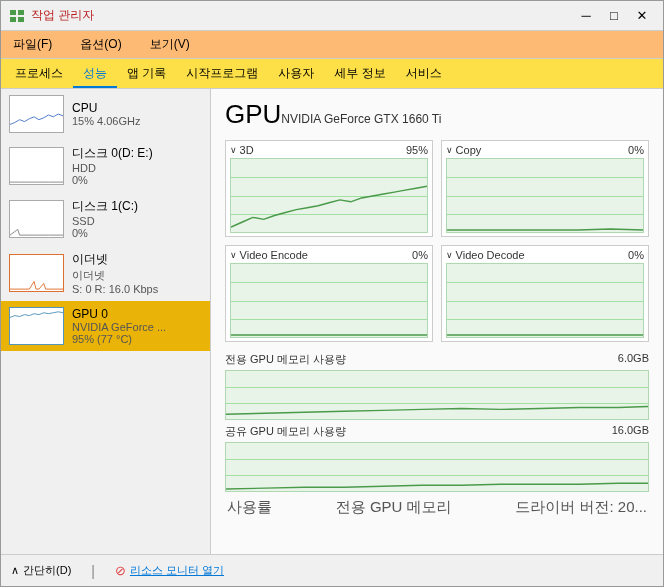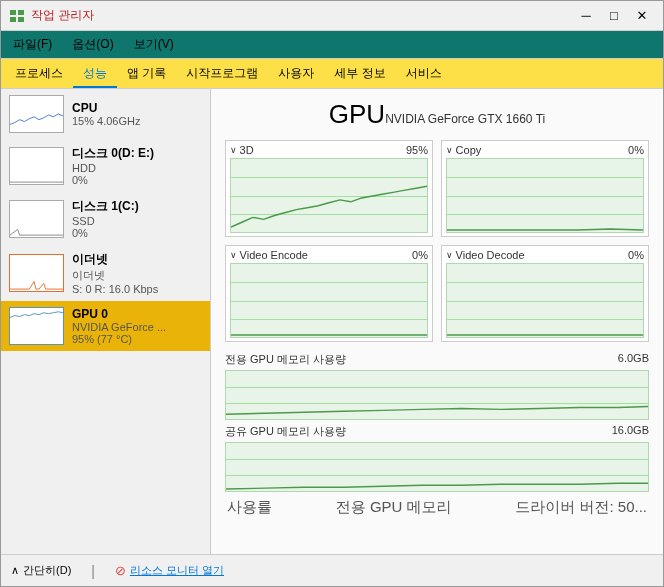--- a/index.html
+++ b/index.html
@@ -52,24 +52,24 @@
       border: none;
       cursor: pointer;
       font-size: 13px;
       display: flex;
       align-items: center;
       justify-content: center;
       color: #000;
     }
     .menu-bar {
       display: flex;
-      gap: 4px;
+      gap: 12px;
       padding: 2px 4px;
       border-bottom: 1px solid #ccc;
-      background: #0f766e;
+      background: #fdba74;
     }
     .menu-item {
       padding: 3px 8px;
       font-size: 12px;
       cursor: pointer;
       color: #000;
     }
     .tab-bar {
       display: flex;
       padding: 2px 4px 0;
@@ -111,37 +111,37 @@
       background: #fff;
       flex-shrink: 0;
       position: relative;
       overflow: hidden;
     }
     .sidebar-item-info {
       display: flex;
       flex-direction: column;
     }
     .sidebar-item-title {
-      font-weight: bold;
+      font-weight: normal;
       font-size: 12px;
     }
     .sidebar-item-subtitle {
       font-size: 11px;
       color: #555;
     }
     
     .main-panel {
       flex: 1;
       padding: 10px 14px;
       overflow-y: auto;
       background: #fafafa;
     }
     .gpu-header {
       display: flex;
-      justify-content: center;
+      justify-content: flex-start;
       align-items: baseline;
       margin-bottom: 10px;
     }
     .gpu-title {
       font-size: 26px;
       font-weight: 300;
       color: #000;
     }
     .gpu-name {
       font-size: 12px;
@@ -479,21 +479,21 @@
             <polyline points="0,48 40,47 80,46 120,46 160,45 200,44 240,44 280,43 320,43 360,43 400,42 430,42" fill="none" stroke="#4a9a4a" stroke-width="1.5"></polyline>
           </svg>
         </div>
       </div>
 
       <div style="display:flex; justify-content:space-between; font-size:15px; color:#555; margin-top:6px; padding: 0 2px;">
         <span>사용률</span>
         <span>전용 GPU 메모리</span>
         <span>
           <span>드라이버 버전:</span>
-          <span>50...</span>
+          <span>20...</span>
         </span>
       </div>
     </div>
   </div>
 
   <div class="bottom-bar">
     <div class="bottom-bar-left">
       <span>∧</span>
       <span>간단히(D)</span>
     </div>

